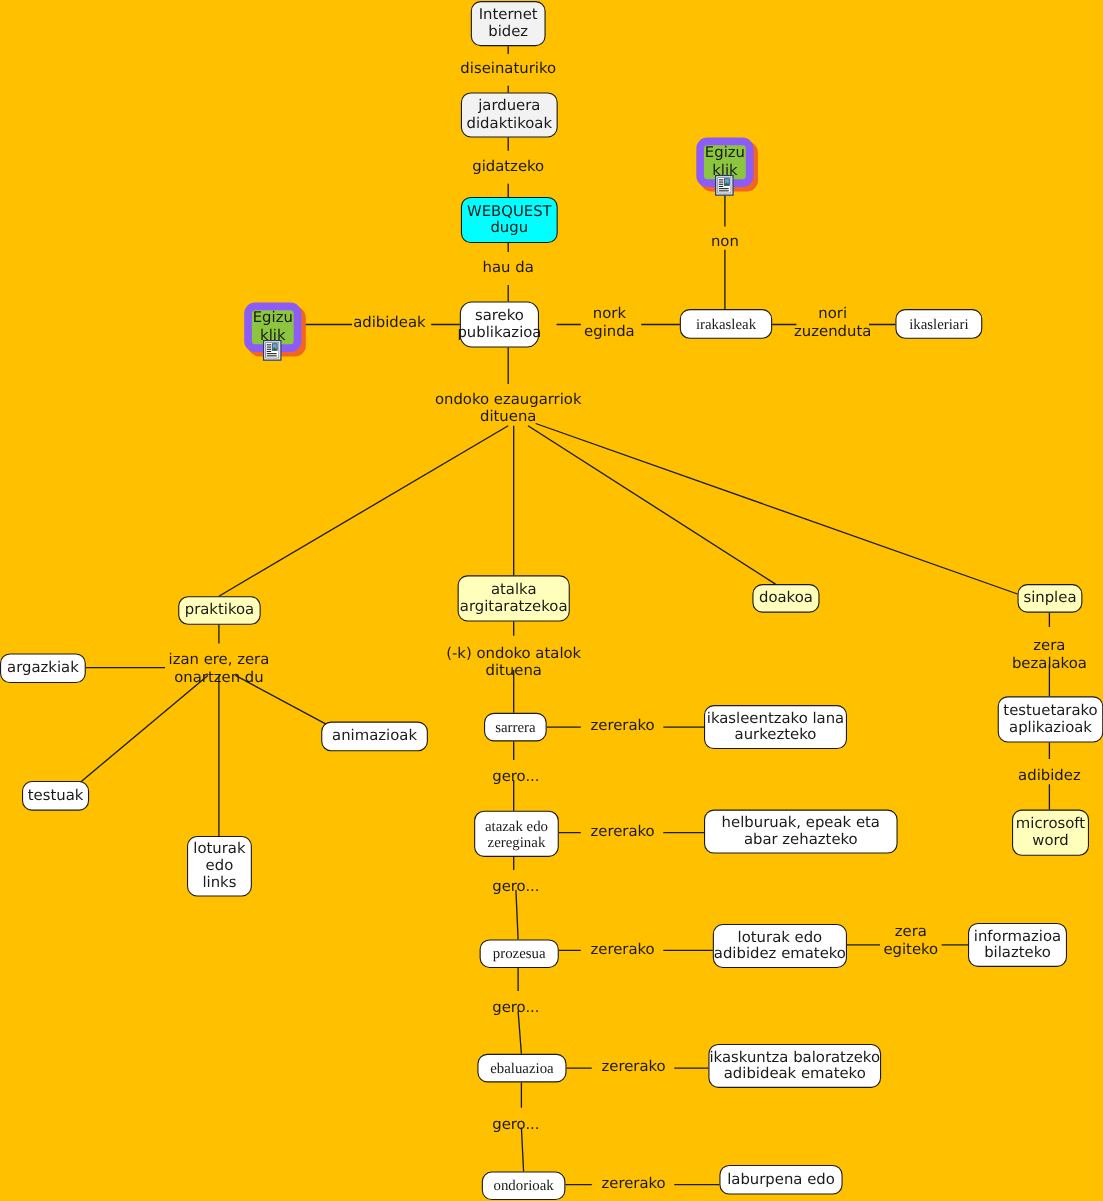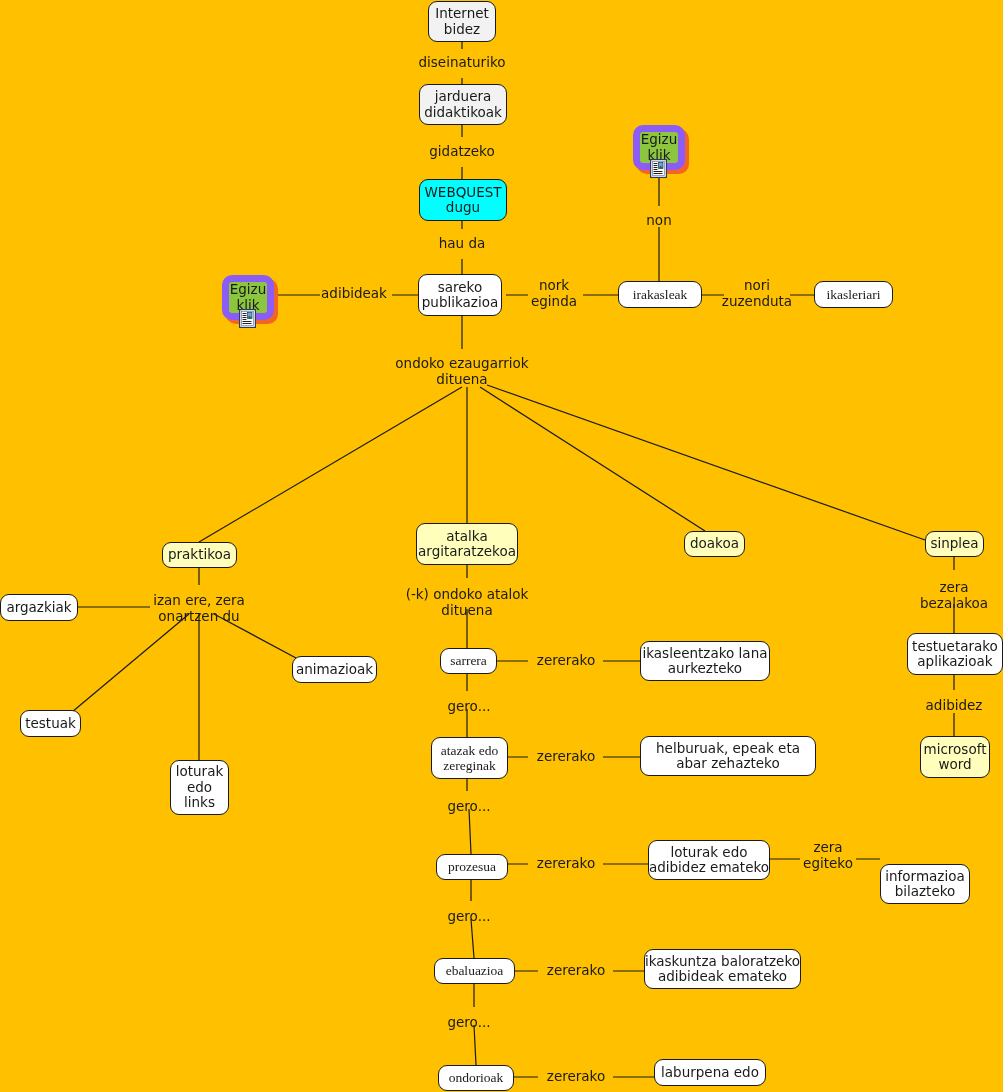--- a/index.html
+++ b/index.html
@@ -108,32 +108,32 @@
       <path d="M954,675 L954,690 M954,713 L954,736" stroke="#1a1a1a" stroke-width="1.2" fill="none"></path>
     </svg>
 
   <div id="nodes-layer">
       <div class="node n-gray" style="left: 428px; top: 1px; width: 68px; height: 41px;">Internet
 bidez</div>
       <div class="node n-gray" style="left: 419px; top: 84px; width: 88px; height: 41px;">jarduera
 didaktikoak</div>
       <div class="node n-cyan" style="left: 419px; top: 179px; width: 88px; height: 42px;">WEBQUEST
 dugu</div>
-      <div class="node n-white" style="left: 418px; top: 274px; width: 84px; height: 42px;">sareko
+      <div class="node n-white" style="left: 418px; top: 274px; width: 72px; height: 42px; border-radius: 11px;">sareko
 publikazioa</div>
       <div class="node n-click" style="left: 222px; top: 275px; width: 52px; height: 45px;">Egizu
 klik</div>
       <div class="node n-click" style="left: 633px; top: 125px; width: 52px; height: 45px;">Egizu
 klik</div>
       <div class="node n-green" style="left: 618px; top: 281px; width: 84px; height: 27px;">irakasleak</div>
       <div class="node n-green" style="left: 814px; top: 281px; width: 79px; height: 27px;">ikasleriari</div>
       <div class="node n-yellow" style="left: 162px; top: 542px; width: 75px; height: 26px;">praktikoa</div>
       <div class="node n-white" style="left: 0px; top: 594px; width: 78px; height: 27px;">argazkiak</div>
       <div class="node n-white" style="left: 20px; top: 710px; width: 61px; height: 27px;">testuak</div>
-      <div class="node n-white" style="left: 292px; top: 656px; width: 85px; height: 27px;">animazioak</div>
+      <div class="node n-white" style="left: 292px; top: 656px; width: 97px; height: 27px;">animazioak</div>
       <div class="node n-white" style="left: 170px; top: 760px; width: 59px; height: 55px;">loturak
 edo
 links</div>
       <div class="node n-yellow" style="left: 416px; top: 523px; width: 102px; height: 42px;">atalka
 argitaratzekoa</div>
       <div class="node n-yellow" style="left: 684px; top: 531px; width: 61px; height: 26px;">doakoa</div>
       <div class="node n-yellow" style="left: 925px; top: 531px; width: 59px; height: 26px;">sinplea</div>
       <div class="node n-white" style="left: 907px; top: 633px; width: 96px; height: 42px;">testuetarako
 aplikazioak</div>
       <div class="node n-yellow" style="left: 920px; top: 736px; width: 70px; height: 42px;">microsoft
@@ -141,21 +141,21 @@
       <div class="node n-green" style="left: 440px; top: 648px; width: 57px; height: 26px;">sarrera</div>
       <div class="node n-white" style="left: 640px; top: 641px; width: 130px; height: 40px;">ikasleentzako lana
 aurkezteko</div>
       <div class="node n-green" style="left: 431px; top: 737px; width: 77px; height: 42px;">atazak edo
 zereginak</div>
       <div class="node n-white" style="left: 640px; top: 736px; width: 176px; height: 40px;">helburuak, epeak eta
 abar zehazteko</div>
       <div class="node n-green" style="left: 436px; top: 854px; width: 72px; height: 26px;">prozesua</div>
       <div class="node n-white" style="left: 648px; top: 840px; width: 122px; height: 40px;">loturak edo
 adibidez emateko</div>
-      <div class="node n-white" style="left: 880px; top: 839px; width: 90px; height: 40px; margin-top: 25px;">informazioa
+      <div class="node n-white" style="left: 880px; top: 839px; width: 90px; height: 40px;">informazioa
 bilazteko</div>
       <div class="node n-green" style="left: 434px; top: 958px; width: 81px; height: 26px;">ebaluazioa</div>
       <div class="node n-white" style="left: 644px; top: 949px; width: 157px; height: 40px;">ikaskuntza baloratzeko
 adibideak emateko</div>
       <div class="node n-green" style="left: 438px; top: 1065px; width: 76px; height: 26px;">ondorioak</div>
       <div class="node n-white" style="left: 654px; top: 1059px; width: 112px; height: 27px;">laburpena edo</div>
     </div>
   <div id="labels-layer">
       <div class="label" style="left: 462px; top: 55px;">diseinaturiko</div>
       <div class="label" style="left: 462px; top: 144px;">gidatzeko</div>

